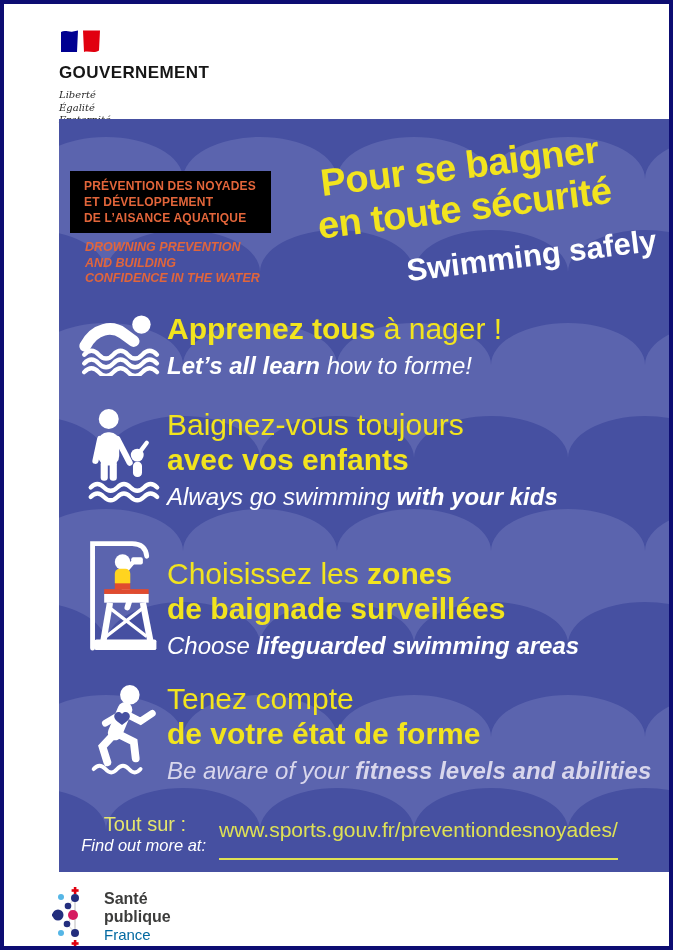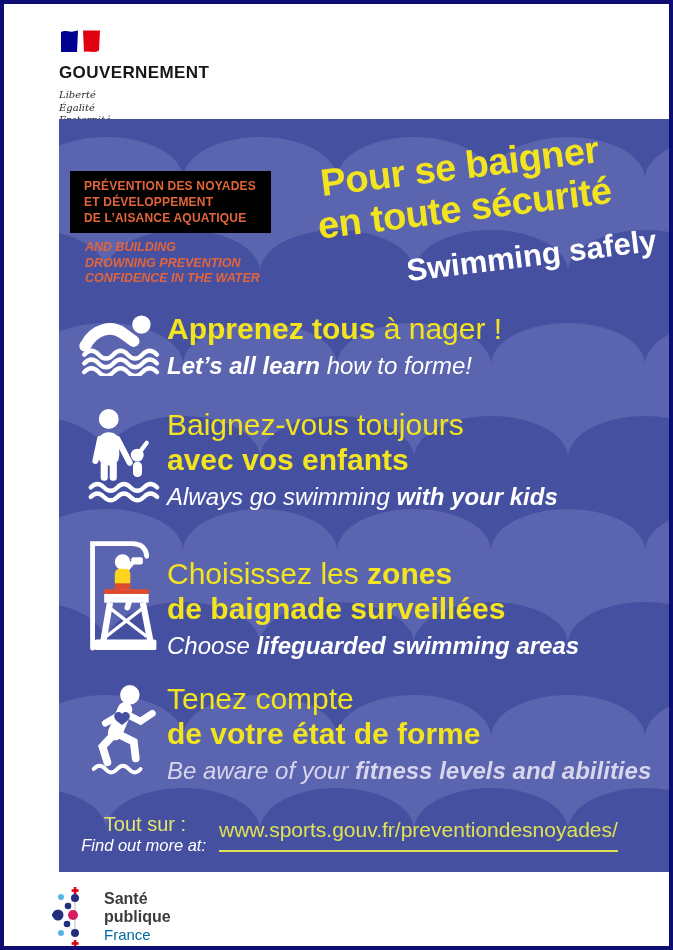--- a/index.html
+++ b/index.html
@@ -31,21 +31,21 @@
   .i1{top:192px}.i2{top:288px}.i3{top:437px}.i4{top:562px}
   .i4 .en{color:#d8d6ec}
   .icon{position:absolute}
   .ic1{left:20px;top:193px}
   .ic2{left:26px;top:288px}
   .ic3{left:19px;top:415px}
   .ic4{left:21px;top:563px}
 
   .link-fr{position:absolute;left:25px;top:694px;width:122px;text-align:center;color:#e5e66c;font-size:20px}
   .link-en{position:absolute;left:8px;top:717px;width:139px;text-align:right;color:#ffffff;font-style:italic;font-size:16.5px}
-  .url{position:absolute;left:160px;top:699px;font-size:21px;color:#dfe155;text-decoration:none;border-bottom:2px solid #dfe155;padding-bottom:8px;white-space:nowrap}
+  .url{position:absolute;left:160px;top:699px;font-size:21px;color:#dfe155;text-decoration:none;border-bottom:2px solid #dfe155;padding-bottom:16px;white-space:nowrap}
 
   
   .spf{position:absolute;left:48px;top:882px;display:flex;align-items:center}
   .spf-text{margin-left:6px}
   .spf-text .n{font-size:16px;font-weight:bold;color:#3c3c3b;line-height:18px}
   .spf-text .f{font-size:15px;color:#0369a1;line-height:18px}
 </style>
 </head>
 <body>
 
@@ -77,22 +77,22 @@
       <path fill="#5b64ae" d="M-30,618 a77,42 0 0 1 154,0 a77,42 0 0 1 154,0 a77,42 0 0 1 154,0 a77,42 0 0 1 154,0 a77,42 0 0 1 154,0 L780,780 L-130,780 Z"></path>
       <path fill="#4650a1" d="M-107,711 a77,42 0 0 1 154,0 a77,42 0 0 1 154,0 a77,42 0 0 1 154,0 a77,42 0 0 1 154,0 a77,42 0 0 1 154,0 L780,780 L-130,780 Z"></path>
     </svg>
 
     <div class="badge">
       <div>PRÉVENTION DES NOYADES</div>
       <div>ET DÉVELOPPEMENT</div>
       <div>DE L’AISANCE AQUATIQUE</div>
     </div>
     <div class="badge-en">
+      <div>DROWNING PREVENTION</div>
       <div>AND BUILDING</div>
-      <div>DROWNING PREVENTION</div>
       <div>CONFIDENCE IN THE WATER</div>
     </div>
 
     <h1 class="title">
       <div>Pour se baigner</div>
       <div>en toute sécurité</div>
     </h1>
     <div class="subtitle">Swimming safely</div>
 
     <svg class="icon ic1" width="88" height="64" viewBox="0 0 90 66">

